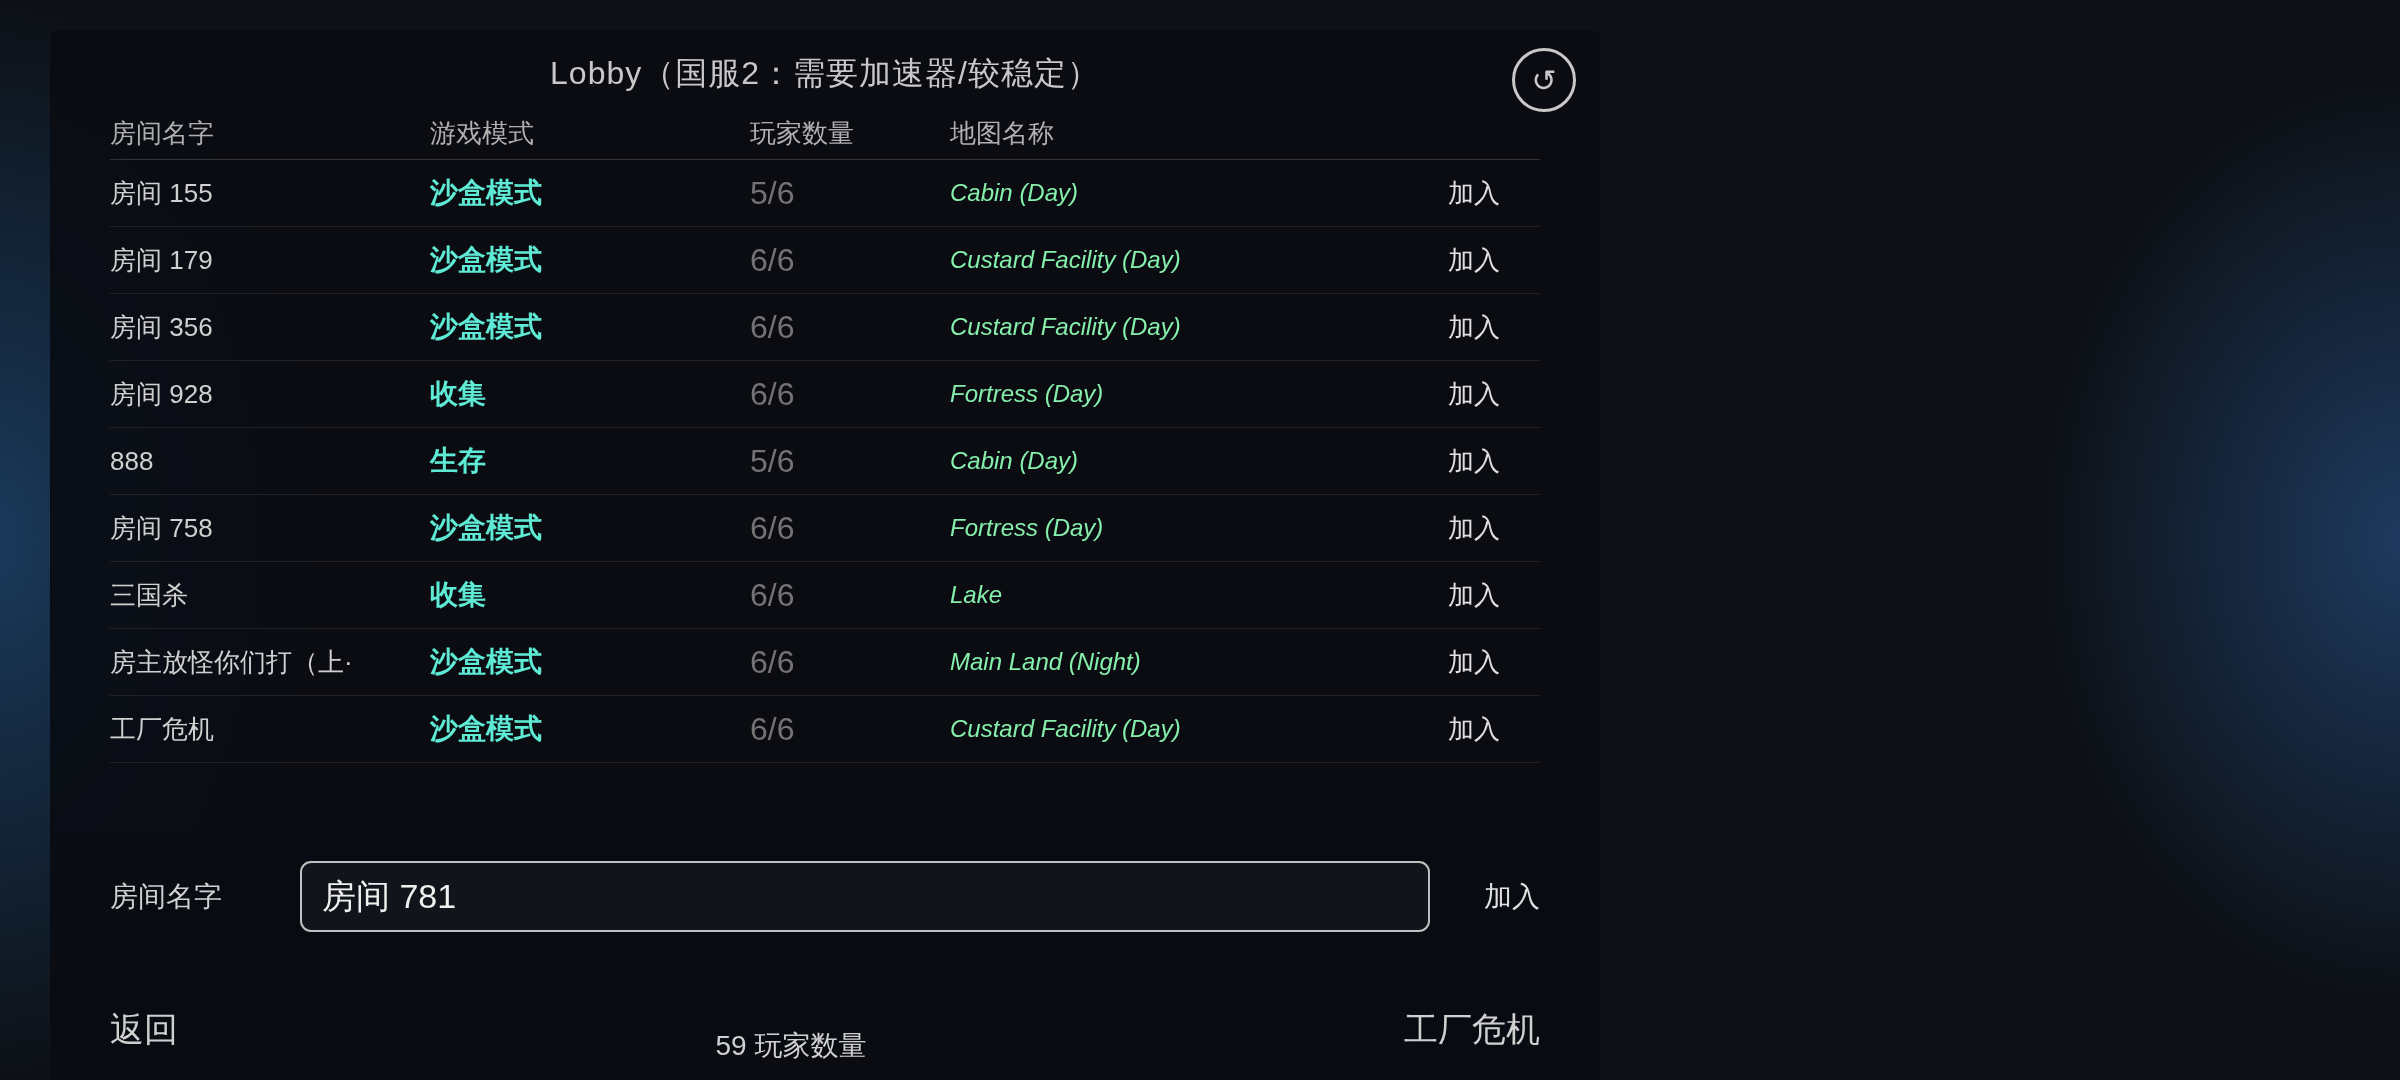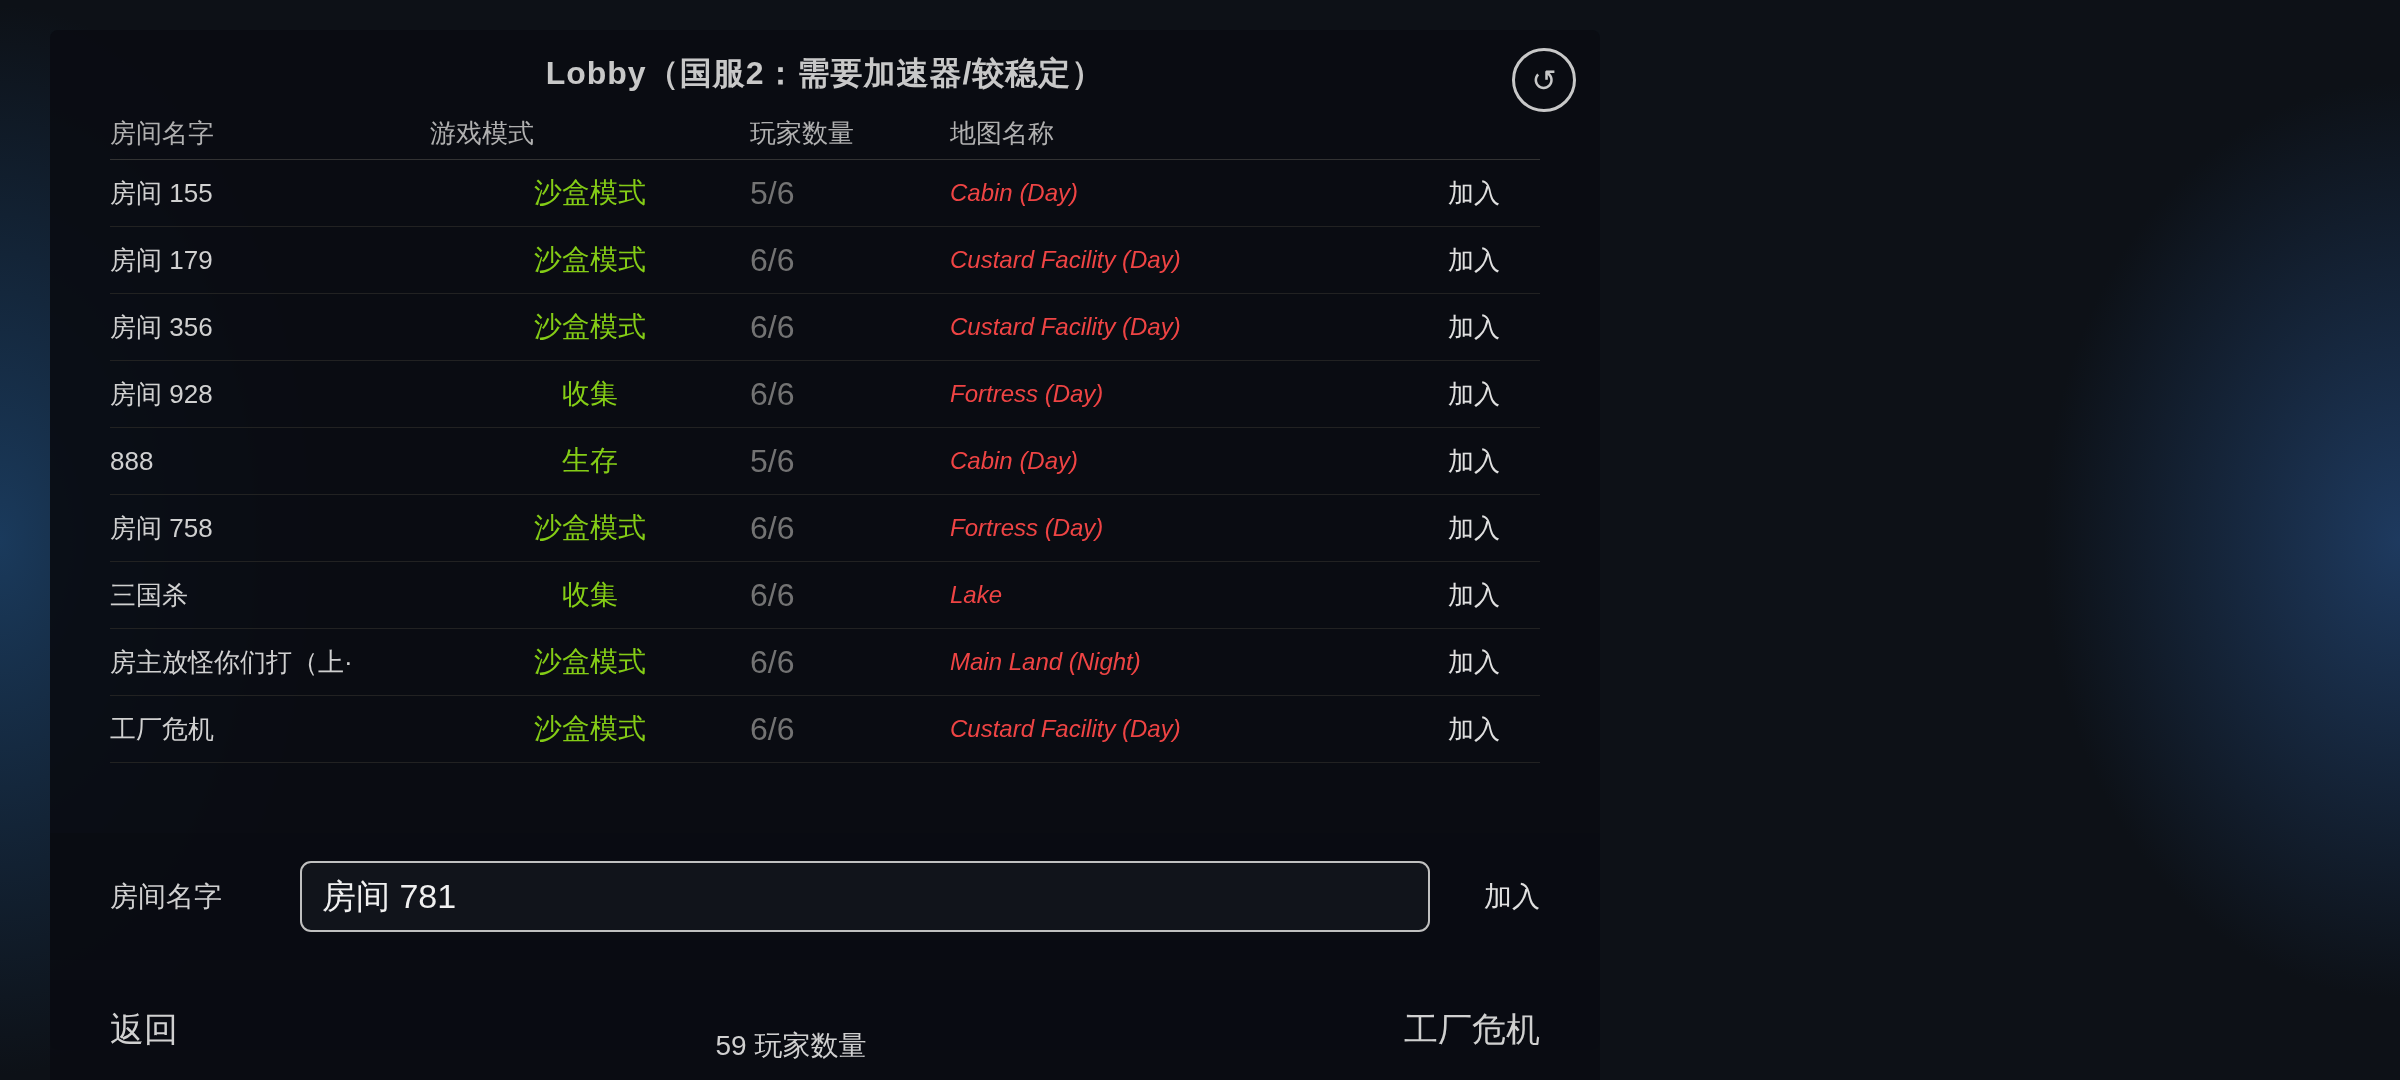--- a/index.html
+++ b/index.html
@@ -39,21 +39,21 @@
       height: 1020px;
       background: rgba(10, 12, 18, 0.92);
       border-radius: 8px;
     }
 
     
     .title-bar {
       text-align: center;
       padding: 22px 0 10px;
       font-size: 32px;
-      font-weight: bold;
+      font-weight: normal;
       color: #c8c8c8;
       letter-spacing: 1px;
     }
 
     
     .refresh-btn {
       position: absolute;
       top: 18px;
       right: 24px;
       width: 64px;
@@ -86,23 +86,23 @@
     .table-row {
       display: grid;
       grid-template-columns: 320px 320px 200px 400px 150px;
       padding: 14px 0;
       border-bottom: 1px solid #222;
       font-size: 26px;
       align-items: center;
     }
 
     .col-name { font-size: 26px; color: #d0d0d0; }
-    .col-mode { font-size: 28px; font-weight: normal; color: #84cc16; text-align: center; }
+    .col-mode { font-size: 28px; font-weight: bold; color: #5eead4; }
     .col-players { font-size: 32px; color: #737373; }
-    .col-map { font-size: 24px; color: #ef4444; font-style: italic; }
+    .col-map { font-size: 24px; color: #86efac; font-style: italic; }
     .col-join {
       font-size: 26px;
       color: #e0e0e0;
       cursor: pointer;
       text-align: right;
     }
 
     
     .bottom-section {
       position: absolute;

